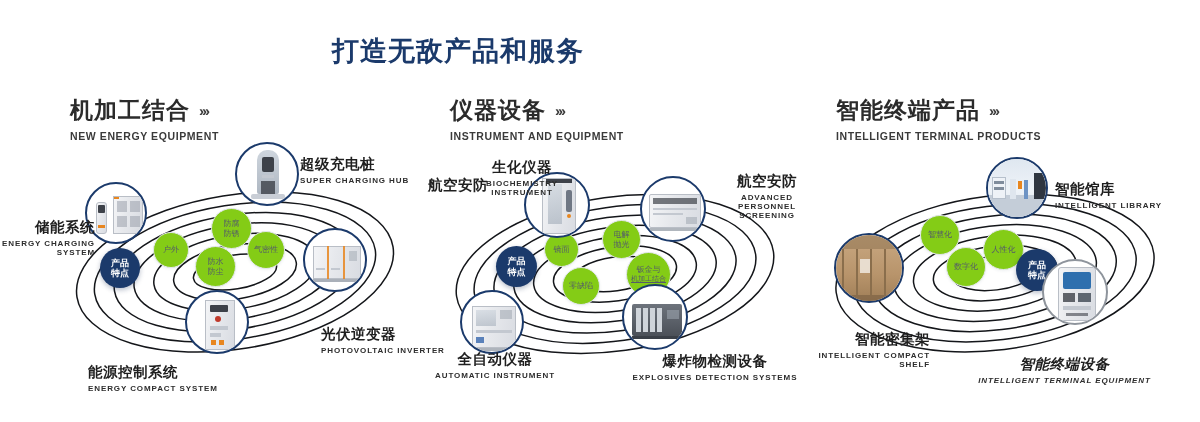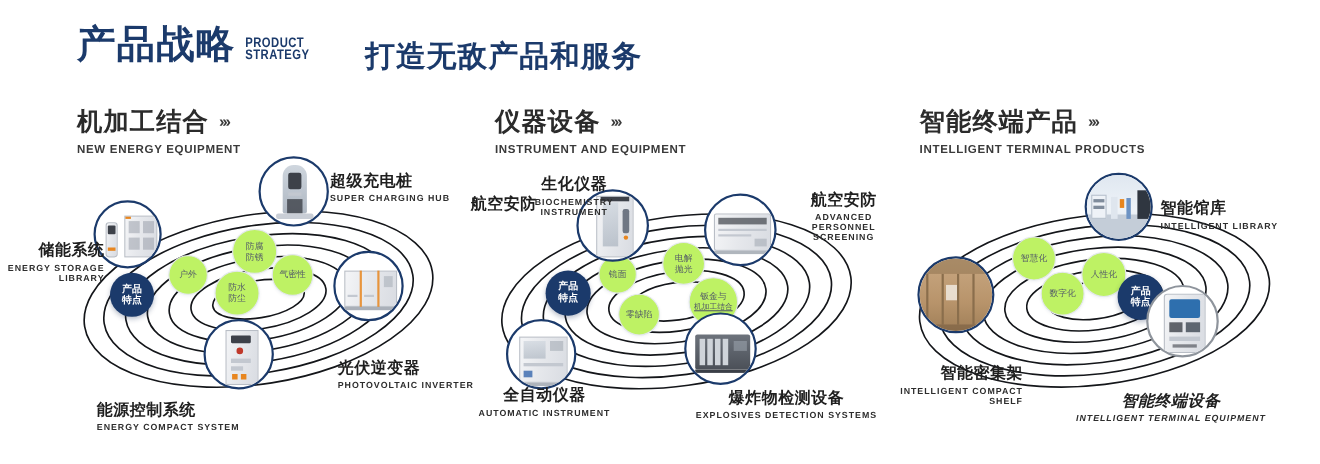--- a/index.html
+++ b/index.html
@@ -56,21 +56,21 @@
   .node .ph{width:100%;height:100%;position:relative;}
 
   
   .bub{
     position:absolute;border-radius:50%;
     display:flex;align-items:center;justify-content:center;
     text-align:center;box-sizing:border-box;
     font-family:"DejaVu Sans",sans-serif;
   }
   .bub.light{
-    background:#bef264;border:1px solid #e3e7ec;color:#555d68;
+    background:#84cc16;border:1px solid #e3e7ec;color:#555d68;
     font-size:8px;line-height:9.5px;
     box-shadow:0 1px 3px rgba(30,50,90,.07);
   }
   .bub.dark{
     background:#1b3a6b;color:#fff;font-weight:bold;
     font-size:9px;line-height:10.5px;
     box-shadow:0 2px 5px rgba(20,40,80,.3);
   }
 
   
@@ -90,27 +90,20 @@
   .drk{background:#3d4149;}
   .glass{background:linear-gradient(180deg,#cfd6de,#aeb7c2);}
   .room{background:linear-gradient(180deg,#dfe7f0 0%,#eef3f8 55%,#d7dee7 100%);}
   .wood{background:linear-gradient(180deg,#c9a882 0%,#b8946b 60%,#a07f58 100%);}
 </style>
 </head>
 <body>
 
 <div id="stage">
 
-  <div class="hdr">
-    <div class="hdr-cn">产品战略</div>
-    <div class="hdr-en">
-      <div>PRODUCT</div>
-      <div>STRATEGY</div>
-    </div>
-  </div>
   <div class="hdr-slogan">打造无敌产品和服务</div>
 
   <div class="sec" style="left:70px;top:95px;">
     <div class="sec-row">
       <div class="sec-cn">机加工结合</div>
       <div class="sec-arrows">›››</div>
     </div>
     <div class="sec-en">NEW ENERGY EQUIPMENT</div>
   </div>
 
@@ -207,29 +200,29 @@
         <div class="dev panelline" style="left:23px;top:34px;width:18px;height:4px;"></div>
         <div class="dev panelline" style="left:23px;top:41px;width:11px;height:4px;"></div>
         <div class="dev accent" style="left:24px;top:48px;width:5px;height:5px;"></div>
         <div class="dev accent" style="left:32px;top:48px;width:5px;height:5px;"></div>
       </div>
     </div>
   </div>
 
   <div class="cap r" style="left:0px;top:218px;width:95px;">
     <div class="cn">储能系统</div>
-    <div class="en" style="white-space:normal;">ENERGY STORAGE LIBRARY</div>
+    <div class="en" style="white-space:normal;">ENERGY CHARGING SYSTEM</div>
   </div>
 
   <div class="cap" style="left:300px;top:155px;">
     <div class="cn">超级充电桩</div>
     <div class="en">SUPER CHARGING HUB</div>
   </div>
 
-  <div class="cap" style="left:307px;top:325px;">
+  <div class="cap" style="left:321px;top:325px;">
     <div class="cn">光伏逆变器</div>
     <div class="en">PHOTOVOLTAIC INVERTER</div>
   </div>
 
   <div class="cap" style="left:88px;top:363px;">
     <div class="cn">能源控制系统</div>
     <div class="en">ENERGY COMPACT SYSTEM</div>
   </div>
 
   <div class="cluster" style="left:440px;top:150px;width:360px;height:230px;">

